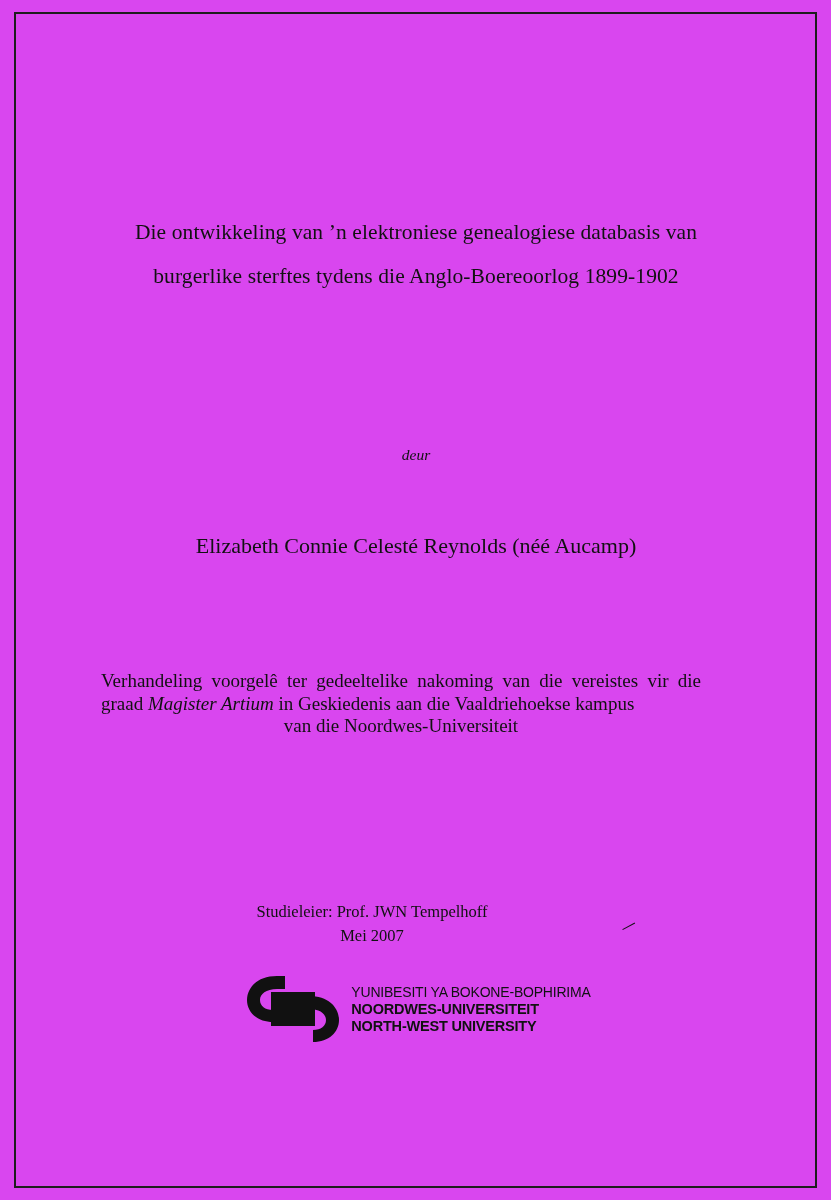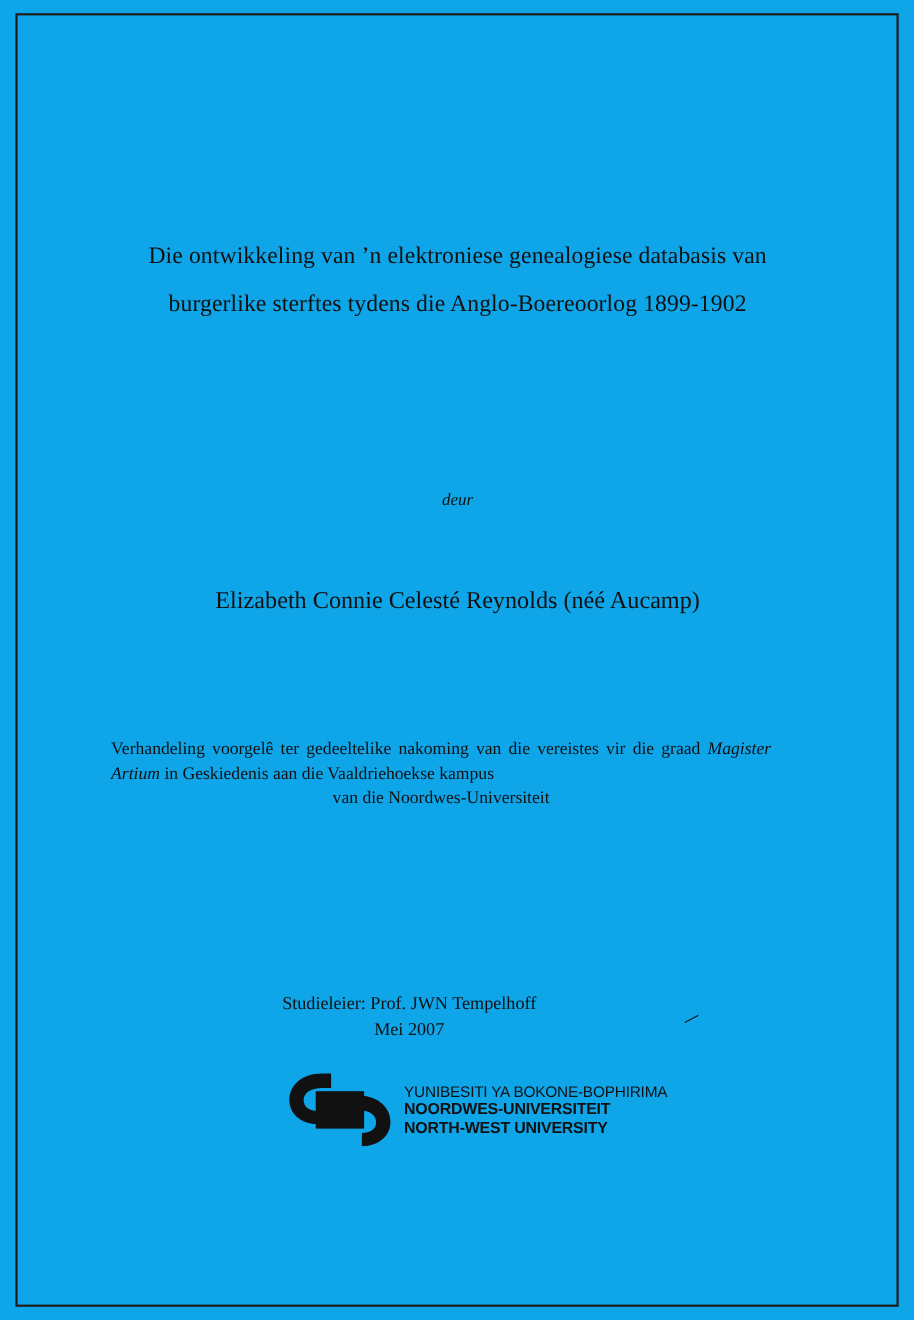--- a/index.html
+++ b/index.html
@@ -11,21 +11,21 @@
     width: 831px;
     height: 1200px;
     font-family: "Liberation Serif", serif;
     color: #111111;
     overflow: hidden;
   }
   .page {
     position: relative;
     width: 831px;
     height: 1200px;
-    background: #0ea5e9;
+    background: #d946ef;
     box-sizing: border-box;
   }
   
   .page-frame {
     position: absolute;
     left: 14px;
     top: 12px;
     right: 14px;
     bottom: 12px;
     border: 2px solid #1d1d1d;
@@ -66,21 +66,21 @@
     left: 0;
     width: 632px;
     text-align: center;
     font-size: 22px;
   }
   .statement {
     position: absolute;
     top: 658px;
     left: 1px;
     width: 600px;
-    font-size: 16px;
+    font-size: 19px;
     line-height: 22.5px;
     text-align: justify;
   }
   .statement .last-lines { text-align: center; }
   .statement i { font-style: italic; }
 
   .supervisor {
     position: absolute;
     top: 888px;
     left: 12px;
@@ -97,21 +97,21 @@
     top: 1px;
     width: 14px;
     height: 14px;
     border-top: 1.6px solid #111;
     transform: rotate(-28deg);
   }
 
   .logo-wrap {
     position: absolute;
     top: 960px;
-    left: 16px;
+    left: 0;
     width: 632px;
     display: flex;
     justify-content: center;
     align-items: flex-start;
   }
   .logo {
     display: flex;
     align-items: center;
     gap: 6px;
   }

